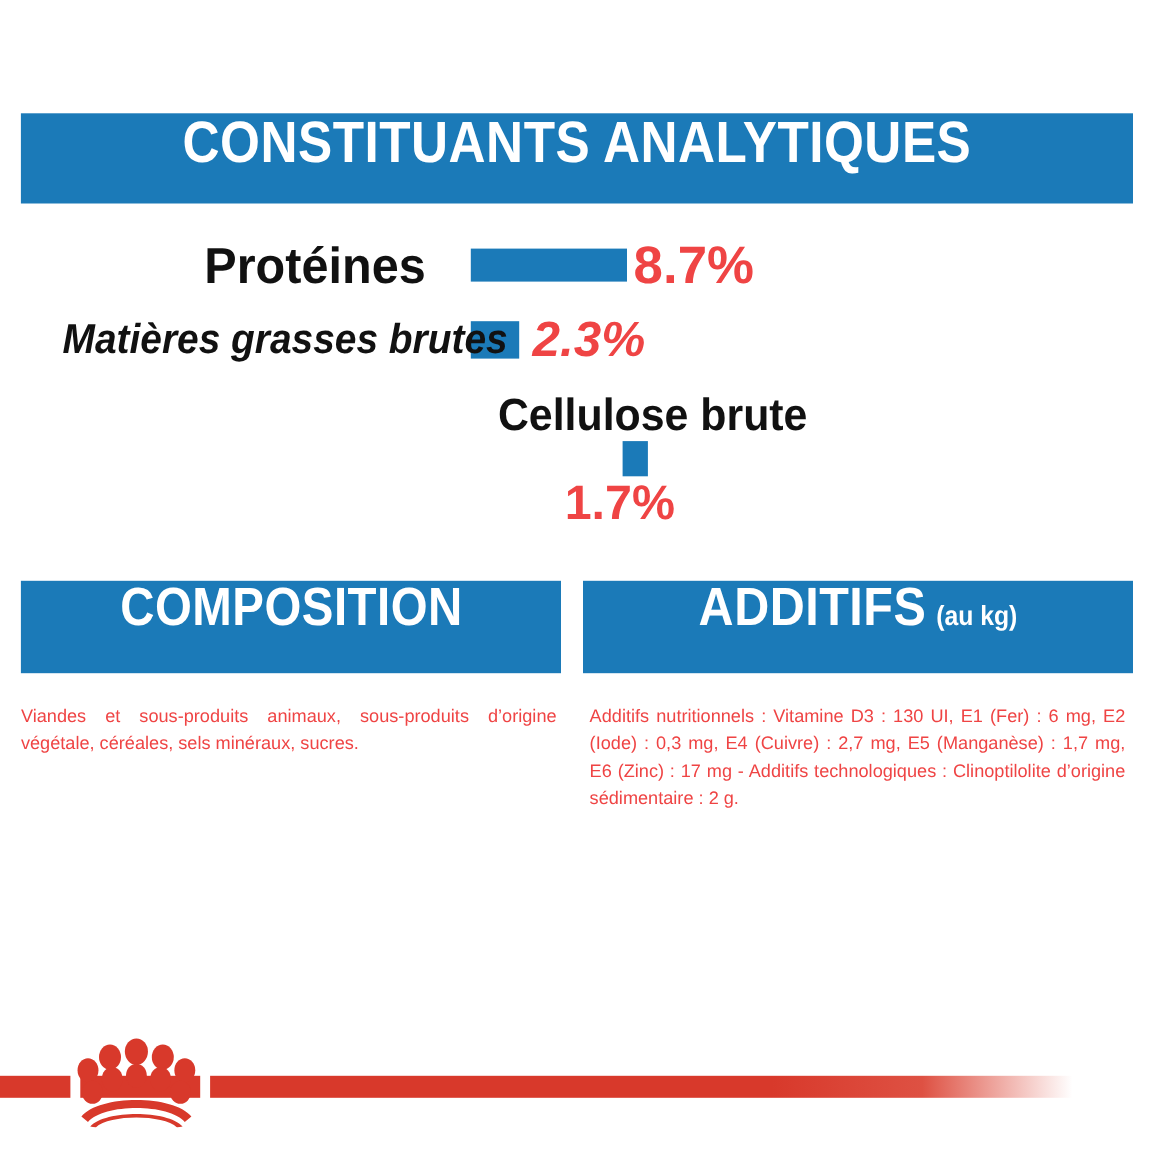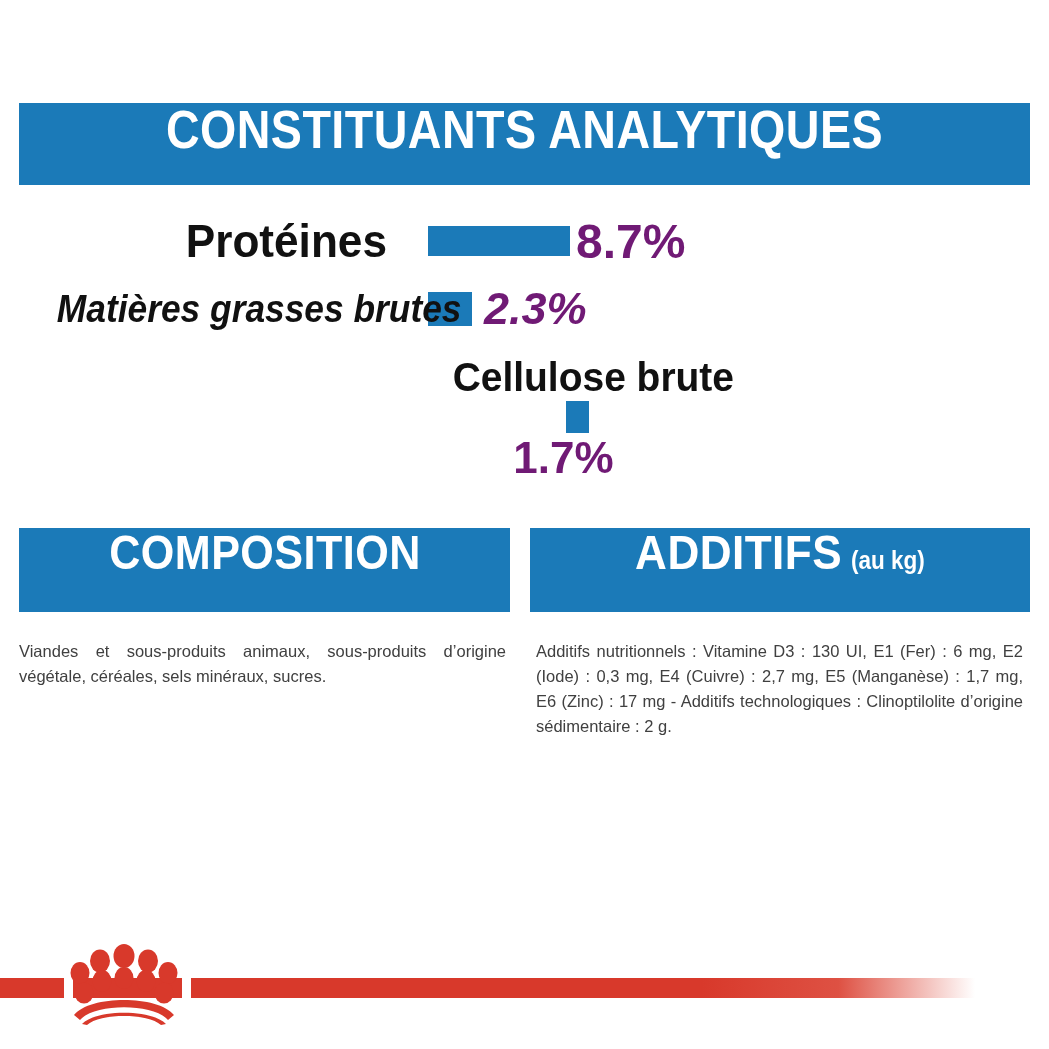--- a/index.html
+++ b/index.html
@@ -117,21 +117,21 @@
     box-sizing: border-box;
   }
   .nutrient-bar {
     background: #1b7ab8;
     margin-left: 41px;
     flex: 0 0 auto;
   }
   .nutrient-value {
     font-family: "Liberation Sans Narrow", "Liberation Sans", sans-serif;
     font-weight: 700;
-    color: #701a75;
+    color: #ef4444;
     white-space: nowrap;
     margin-left: 8px;
   }
 
   #row-protein { top: 0px; height: 62px; }
   #row-protein .nutrient-label { font-size: 46px; transform: scaleX(0.96); transform-origin: right center; }
   #row-protein .nutrient-bar { width: 142px; height: 30px; }
   #row-protein .nutrient-value { font-size: 48px; margin-left: 6px; }
 
   #row-fat { top: 68px; height: 62px; font-style: italic; }
@@ -143,21 +143,21 @@
   #row-fibre .nutrient-label { font-size: 41px; transform: scaleX(0.95); transform-origin: right center; }
   #row-fibre .nutrient-bar { width: 23px; height: 32px; }
   #row-fibre .nutrient-value { font-size: 44px; margin-left: 14px; }
 
   
   .body-text {
     position: absolute;
     font-family: "Liberation Sans", sans-serif;
     font-size: 16.5px;
     line-height: 25px;
-    color: #404040;
+    color: #ef4444;
     text-align: justify;
     text-justify: inter-word;
   }
   #text-composition {
     left: 19px;
     top: 622px;
     width: 487px;
   }
   #text-additives {
     left: 536px;

